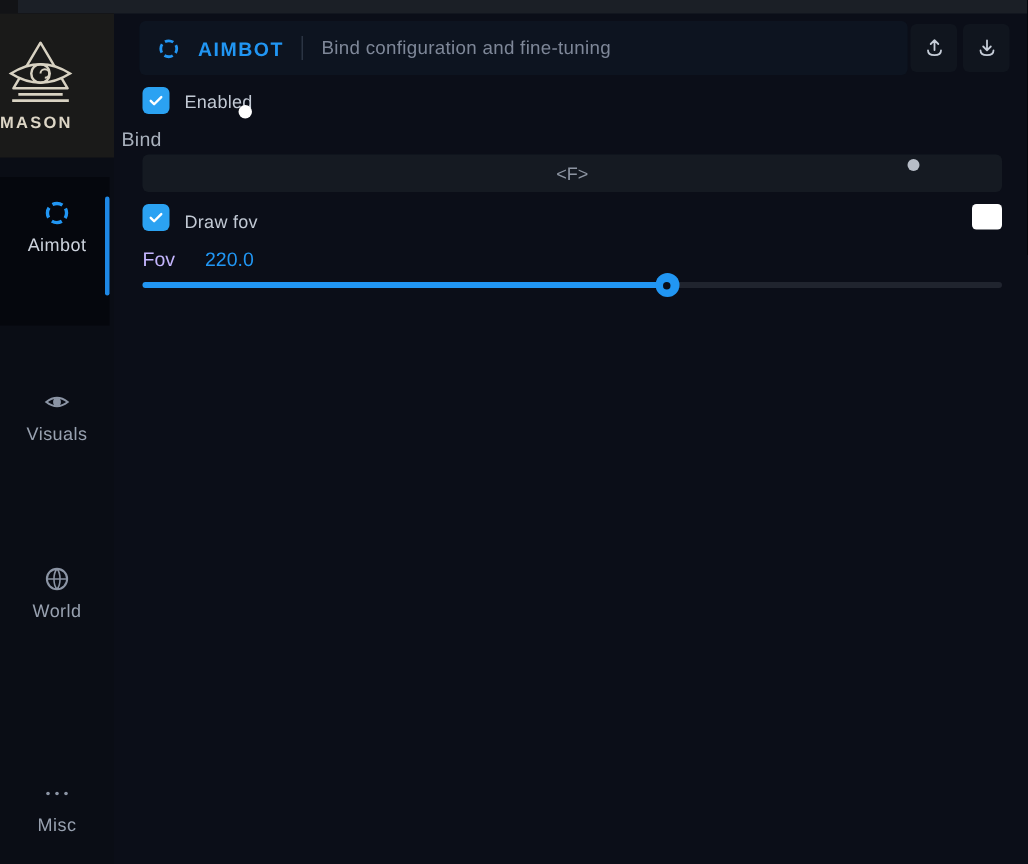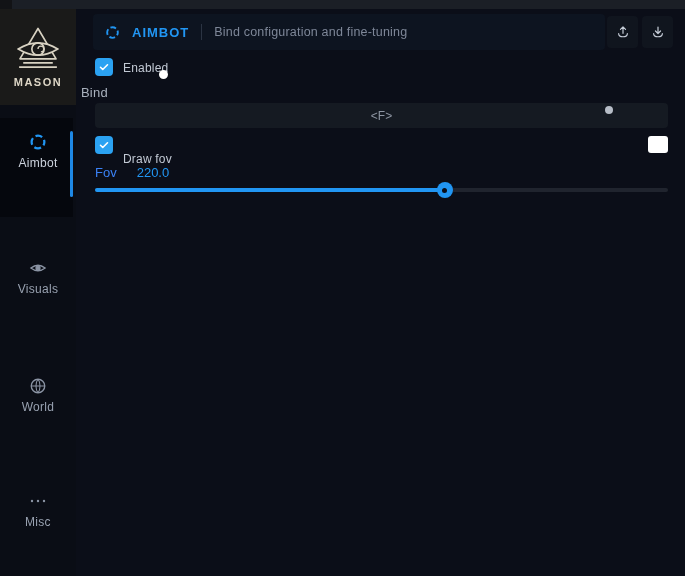--- a/index.html
+++ b/index.html
@@ -10,34 +10,34 @@
     background:#0b0e18; overflow:hidden;
   }
   
   .top-strip { position:absolute; left:0; top:0; width:685px; height:9px; background:#1b1f26; }
   .top-strip::before { content:""; position:absolute; left:0; top:0; width:12px; height:9px; background:#121316; }
 
   
   .sidebar { position:absolute; left:0; top:9px; width:76px; height:567px; background:#0a0d15; }
   .logo-block {
     position:absolute; left:0; top:0; width:76px; height:96px; background:#1a1a19;
-    display:flex; flex-direction:column; align-items:center; justify-content:center; gap:4px;
+    display:flex; flex-direction:column; justify-content:center; gap:4px;
   }
   .brand-name { color:#ddd6c6; font-size:11px; font-weight:bold; letter-spacing:1.5px; }
   .nav-item { position:absolute; left:0; width:76px; text-align:center; cursor:pointer; }
   .nav-item .nav-icon { display:block; margin:0 auto 5px auto; width:18px; height:18px; color:#8b94a4; }
   .nav-item .nav-label { display:block; font-size:12px; color:#98a1b0; letter-spacing:.3px; }
   .nav-item.active .nav-icon { color:#2196f3; }
   .nav-item.active .nav-label { color:#cdd3dd; }
   .active-bg { position:absolute; left:0; top:109px; width:73px; height:99px; background:#05070d; }
   .active-bar { position:absolute; left:70px; top:122px; width:3px; height:66px; background:#1e88e5; border-radius:2px; }
   .nav-aimbot  { top:124px; }
   .nav-visuals { top:250px; }
   .nav-world   { top:368px; }
-  .nav-misc    { top:487px; }
+  .nav-misc    { top:515px; }
   .nav-misc .nav-icon { height:10px; margin-bottom:9px; }
 
   
   .header-bar {
     position:absolute; left:93px; top:14px; width:512px; height:36px;
     background:#0d1420; border-radius:4px;
     display:flex; align-items:center; padding:0 12px;
   }
   .header-crosshair { width:15px; height:15px; color:#2196f3; flex:0 0 auto; }
   .header-title { color:#2196f3; font-size:13px; font-weight:bold; letter-spacing:1px; margin-left:12px; }
@@ -54,33 +54,33 @@
   
   .checkbox {
     position:absolute; width:18px; height:18px; border-radius:4px; background:#2ba2f2;
     display:flex; align-items:center; justify-content:center; cursor:pointer;
   }
   .checkbox svg { width:12px; height:12px; }
   .cb-enabled { left:95px; top:58px; }
   .cb-drawfov { left:95px; top:136px; }
   .ctl-label { position:absolute; font-size:12px; color:#c2c9d4; letter-spacing:.2px; }
   .lbl-enabled { left:123px; top:61px; }
-  .lbl-drawfov { left:123px; top:152px;text-align:center; }
+  .lbl-drawfov { left:123px; top:141px;text-align:center; }
   .lbl-bind { left:81px; top:85px; font-size:13px; color:#a9b1bd; }
   .bind-input {
     position:absolute; left:95px; top:103px; width:573px; height:25px;
     background:#151a22; border:none; border-radius:4px; text-align:center;
     color:#8d95a2; font-size:12px; font-family:"Liberation Sans", sans-serif; cursor:pointer;
   }
   .color-swatch {
     position:absolute; left:648px; top:136px; width:20px; height:17px;
     border-radius:3px; cursor:pointer;
   }
   .fov-row { position:absolute; left:95px; top:165px; font-size:13px; }
-  .fov-label { color:#3b82f6; }
+  .fov-label { color:#c4b5fd; }
   .fov-value { color:#2196f3; margin-left:20px; }
   .slider { position:absolute; left:95px; top:188px; width:573px; height:4px; border-radius:2px; background:#20242e; cursor:pointer; }
   .slider-fill { position:absolute; left:0; top:0; height:4px; border-radius:2px; background:#2196f3; }
   .slider-thumb {
     position:absolute; top:50%; width:16px; height:16px; border-radius:50%; background:#2196f3;
     transform:translate(-8px,-8px); display:flex; align-items:center; justify-content:center; cursor:grab;
   }
   .slider-thumb::after { content:""; width:5px; height:5px; border-radius:50%; background:#0b0e18; }
 
   .cursor-dot { position:absolute; left:159px; top:70px; width:9px; height:9px; border-radius:50%; background:#ffffff; }

